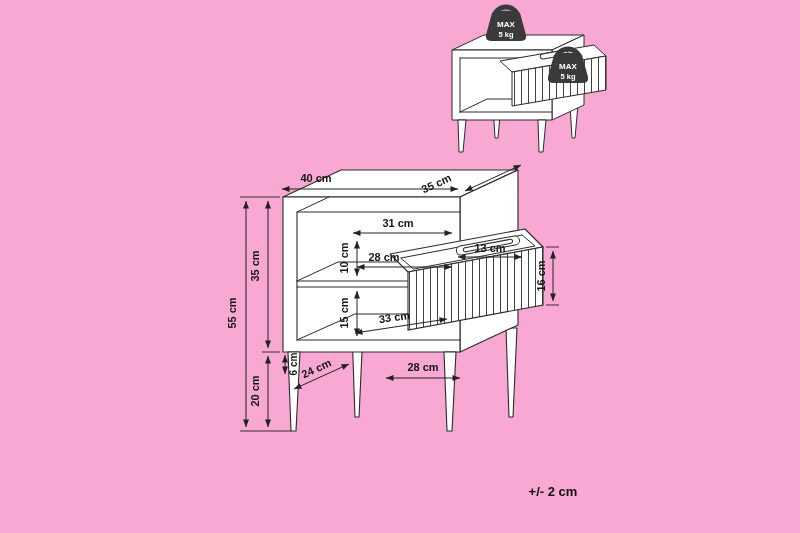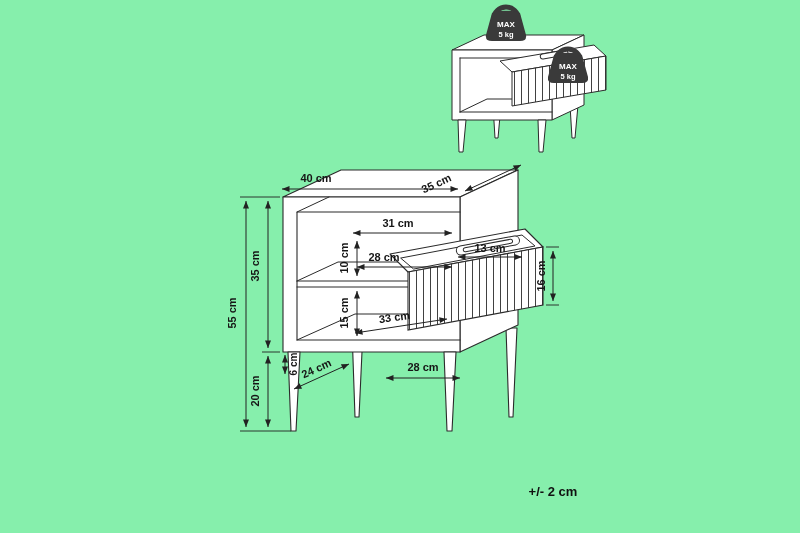--- a/index.html
+++ b/index.html
@@ -1,16 +1,16 @@
 <!DOCTYPE html>
 <html><head>
 <meta charset="utf-8">
 <style>
   html,body{margin:0;padding:0;background:#ffffff;}
-  .canvas{position:relative;width:800px;height:533px;background:#86efac;overflow:hidden;
+  .canvas{position:relative;width:800px;height:533px;background:#f9a8d4;overflow:hidden;
           font-family:"Liberation Sans", sans-serif;}
   svg{display:block;}
   .ln{stroke:#2b2b2b;stroke-width:1.1;fill:none;stroke-linejoin:round;stroke-linecap:round;}
   .lnt{stroke:#2b2b2b;stroke-width:1;fill:none;stroke-linejoin:round;stroke-linecap:round;}
   .face{fill:#ffffff;stroke:#2b2b2b;stroke-width:1.1;stroke-linejoin:round;}
   .facet{fill:#ffffff;stroke:#2b2b2b;stroke-width:1;stroke-linejoin:round;}
   .dim{stroke:#222222;stroke-width:1;fill:none;}
   .ext{stroke:#222222;stroke-width:0.9;fill:none;}
   .dimtxt{font:700 11px "Liberation Sans", sans-serif;fill:#161616;text-anchor:middle;}
   .dimtxt-sm{font:700 10px "Liberation Sans", sans-serif;fill:#161616;text-anchor:middle;}

